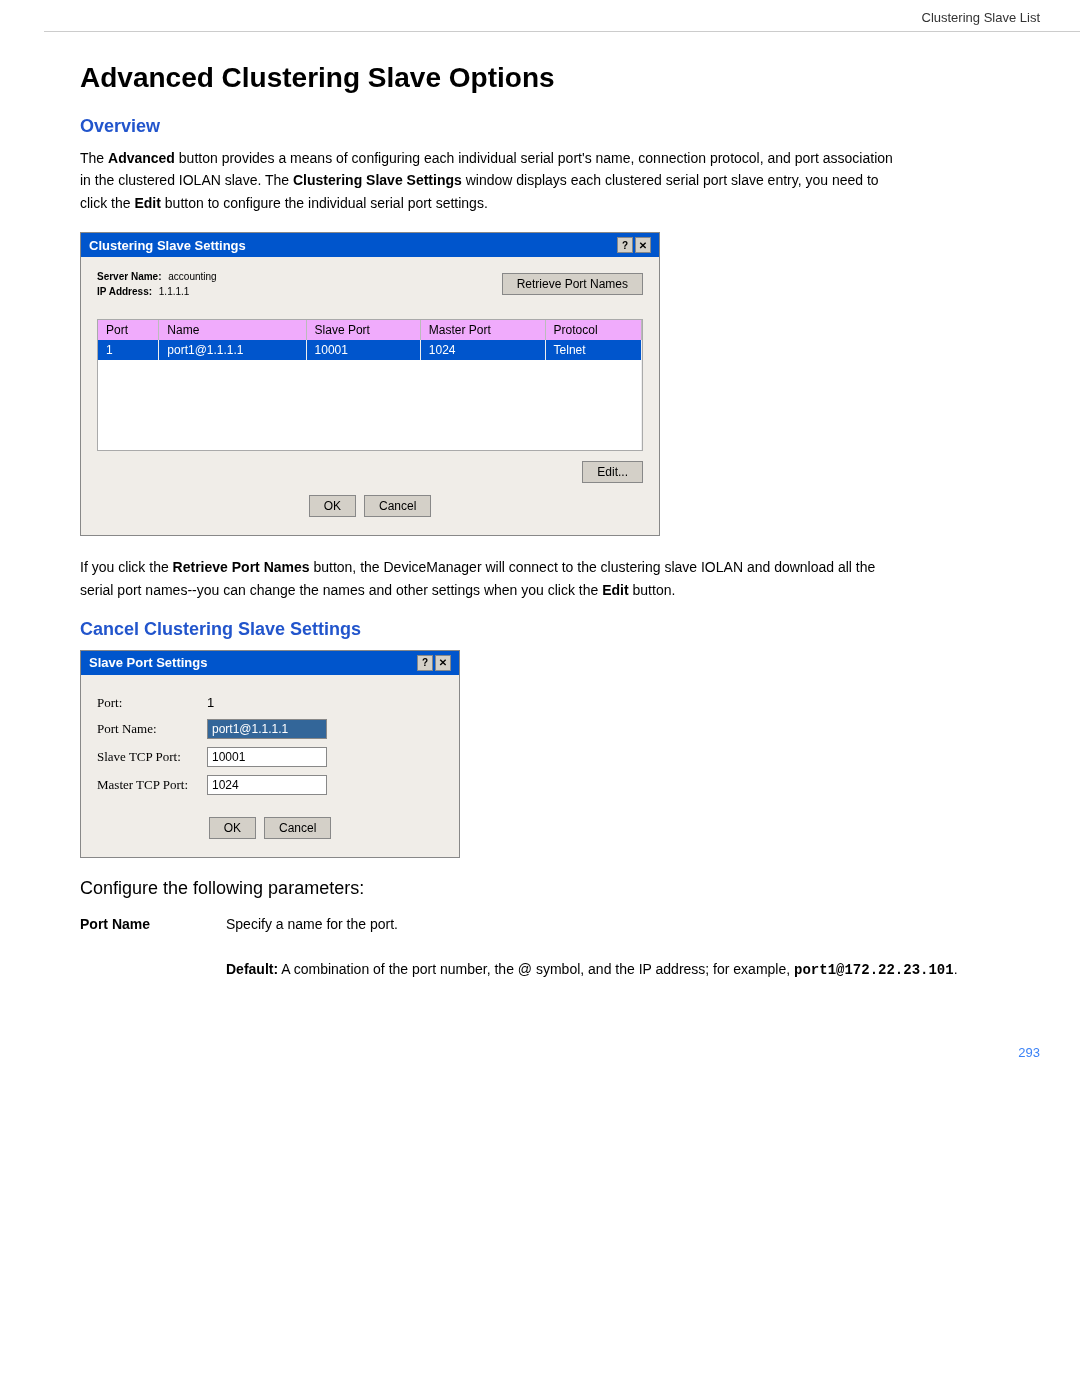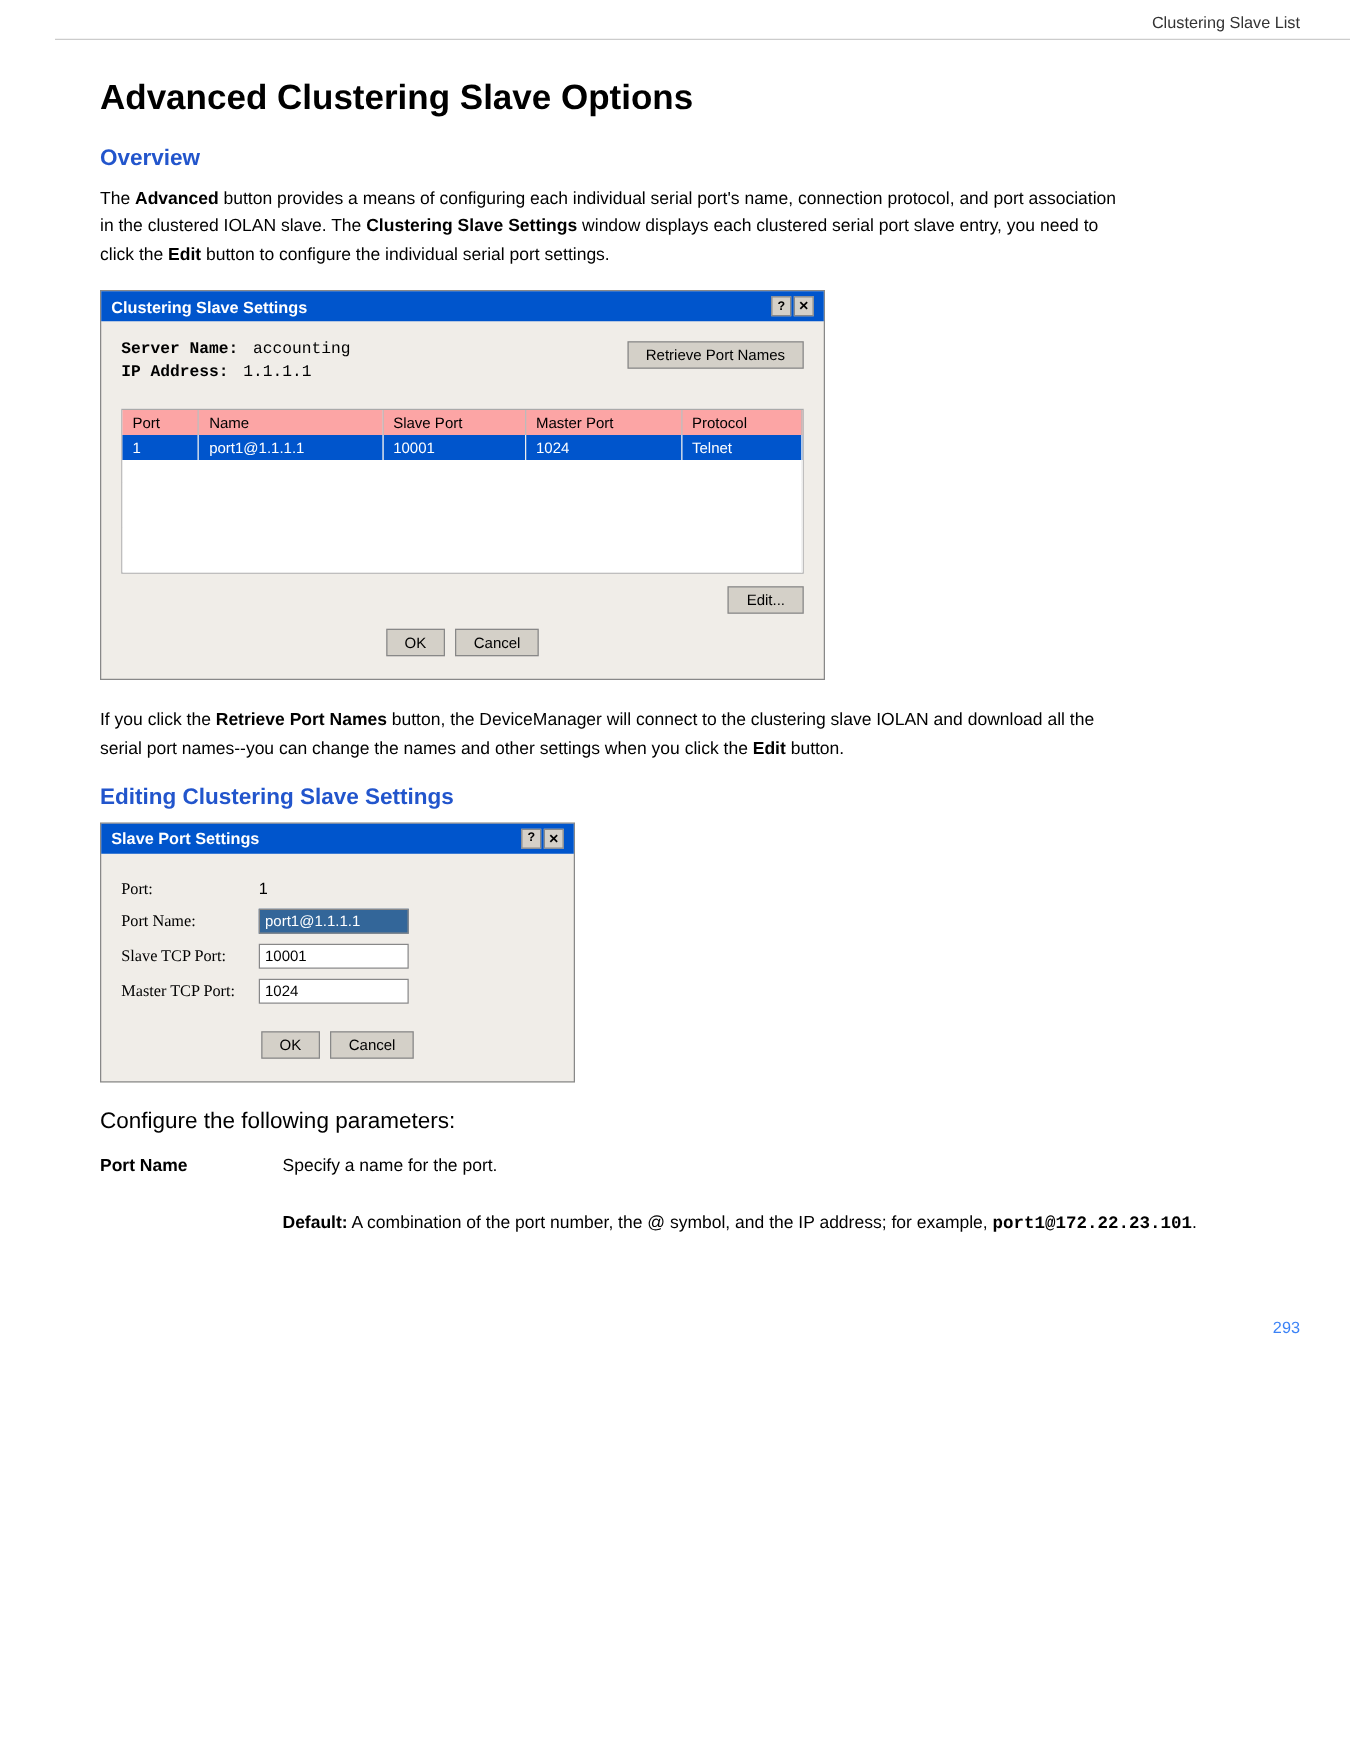--- a/index.html
+++ b/index.html
@@ -77,39 +77,38 @@
       align-items: center;
       justify-content: center;
       cursor: pointer;
       color: #000;
       font-weight: bold;
     }
     .dialog-body {
       padding: 14px 16px;
     }
     .dialog-info-row {
-      font-size: 13px;
+      font-size: 10px;
       margin-bottom: 4px;
-      font-family: Liberation Mono, monospace;
     }
     .dialog-info-row span {
       font-weight: bold;
     }
     .table-container {
       border: 1px solid #aaa;
       margin: 10px 0 10px 0;
       background: #fff;
     }
     .dialog-table {
       width: 100%;
       border-collapse: collapse;
       font-size: 12px;
     }
     .dialog-table thead tr {
-      background: #fca5a5;
+      background: #f0abfc;
     }
     .dialog-table thead th {
       text-align: left;
       padding: 3px 8px;
       border-right: 1px solid #bbb;
       font-weight: normal;
     }
     .dialog-table tbody tr.selected {
       background: #0055cc;
       color: #fff;
@@ -307,21 +306,21 @@
         <button class="dialog-btn">OK</button>
         <button class="dialog-btn">Cancel</button>
       </div>
     </div>
   </div>
 
   <p class="body-text">
     If you click the <b>Retrieve Port Names</b> button, the DeviceManager will connect to the clustering slave IOLAN and download all the serial port names--you can change the names and other settings when you click the <b>Edit</b> button.
   </p>
 
-  <h2 class="section-heading">Editing Clustering Slave Settings</h2>
+  <h2 class="section-heading">Cancel Clustering Slave Settings</h2>
 
   <div class="dialog-window slave-dialog">
     <div class="dialog-titlebar">
       <span>Slave Port Settings</span>
       <div class="dialog-titlebar-buttons">
         <div class="title-btn">?</div>
         <div class="title-btn">✕</div>
       </div>
     </div>
     <div class="dialog-body">

